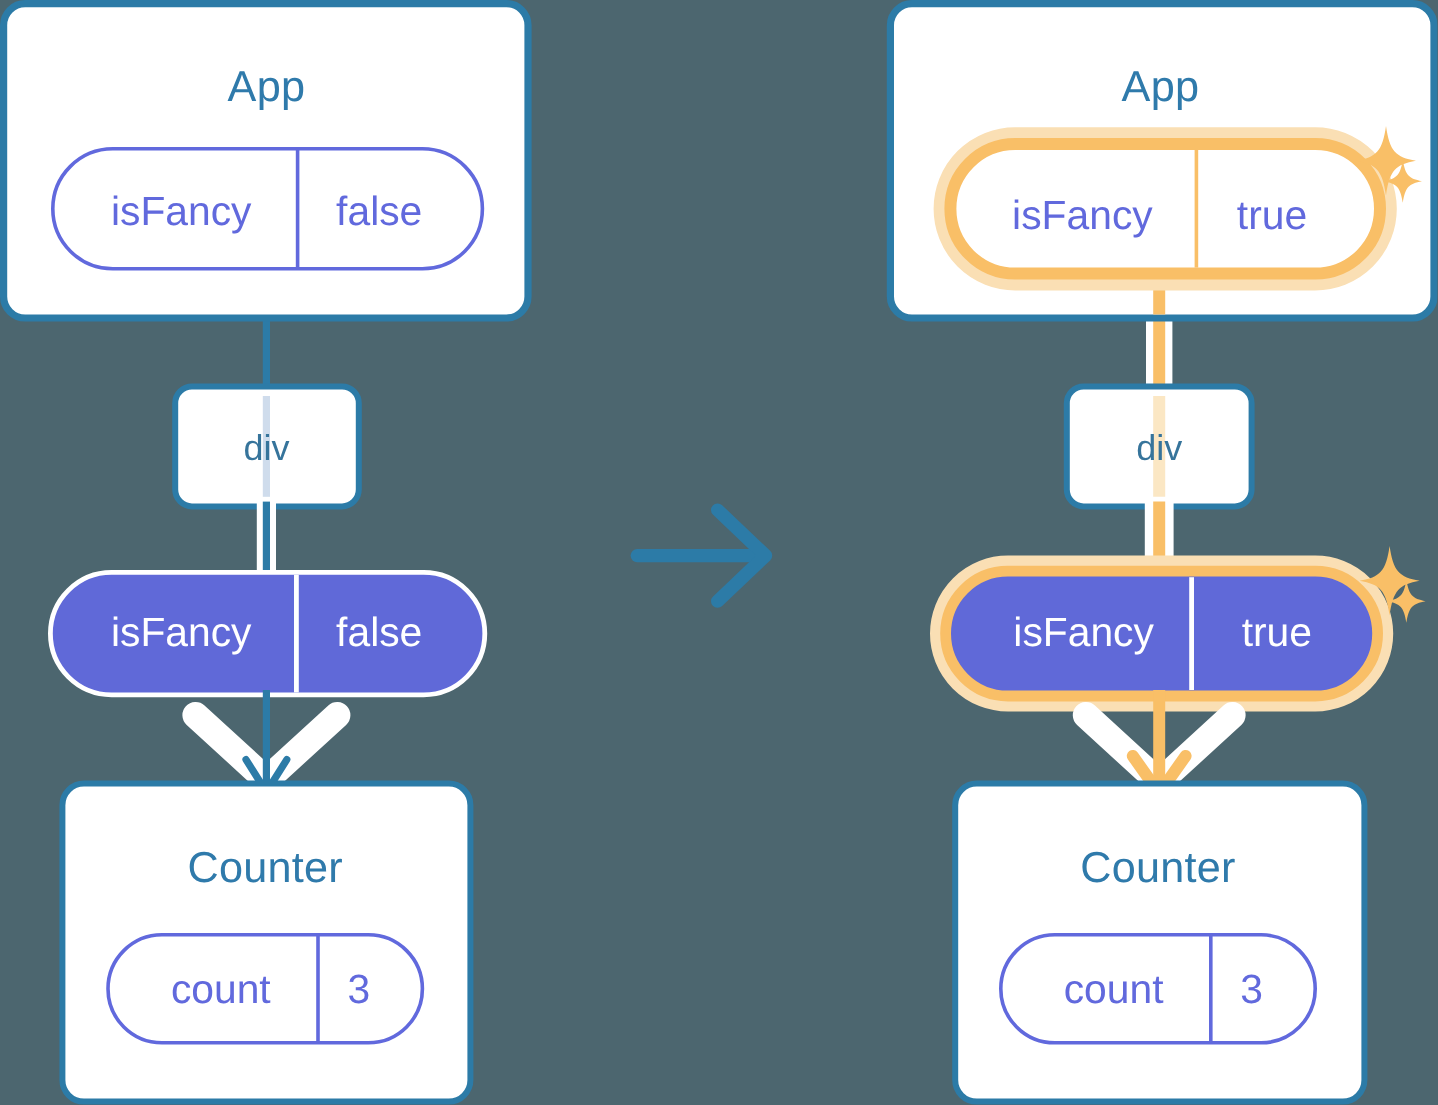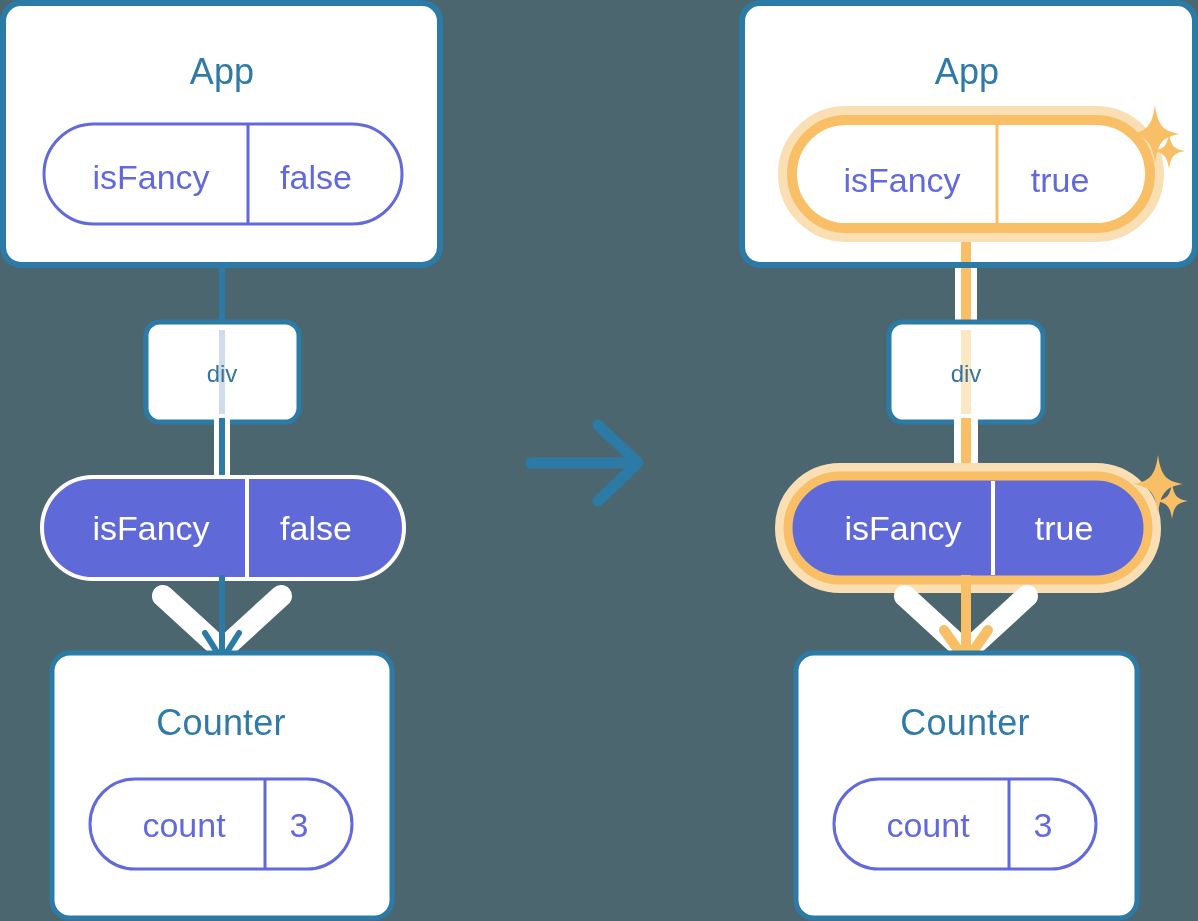--- a/index.html
+++ b/index.html
@@ -41,21 +41,21 @@
   }
   .pill-text-solid {
     color: #ffffff;
     font-size: 34px;
   }
   .pill-text-bold {
     font-weight: normal;
   }
   .div-text {
     color: #36749b;
-    font-size: 24px;
+    font-size: 30px;
   }
   .ctr {
     transform: translate(-50%, -50%);
   }
 </style>
 </head>
 <body>
 
 <div id="stage">
 

